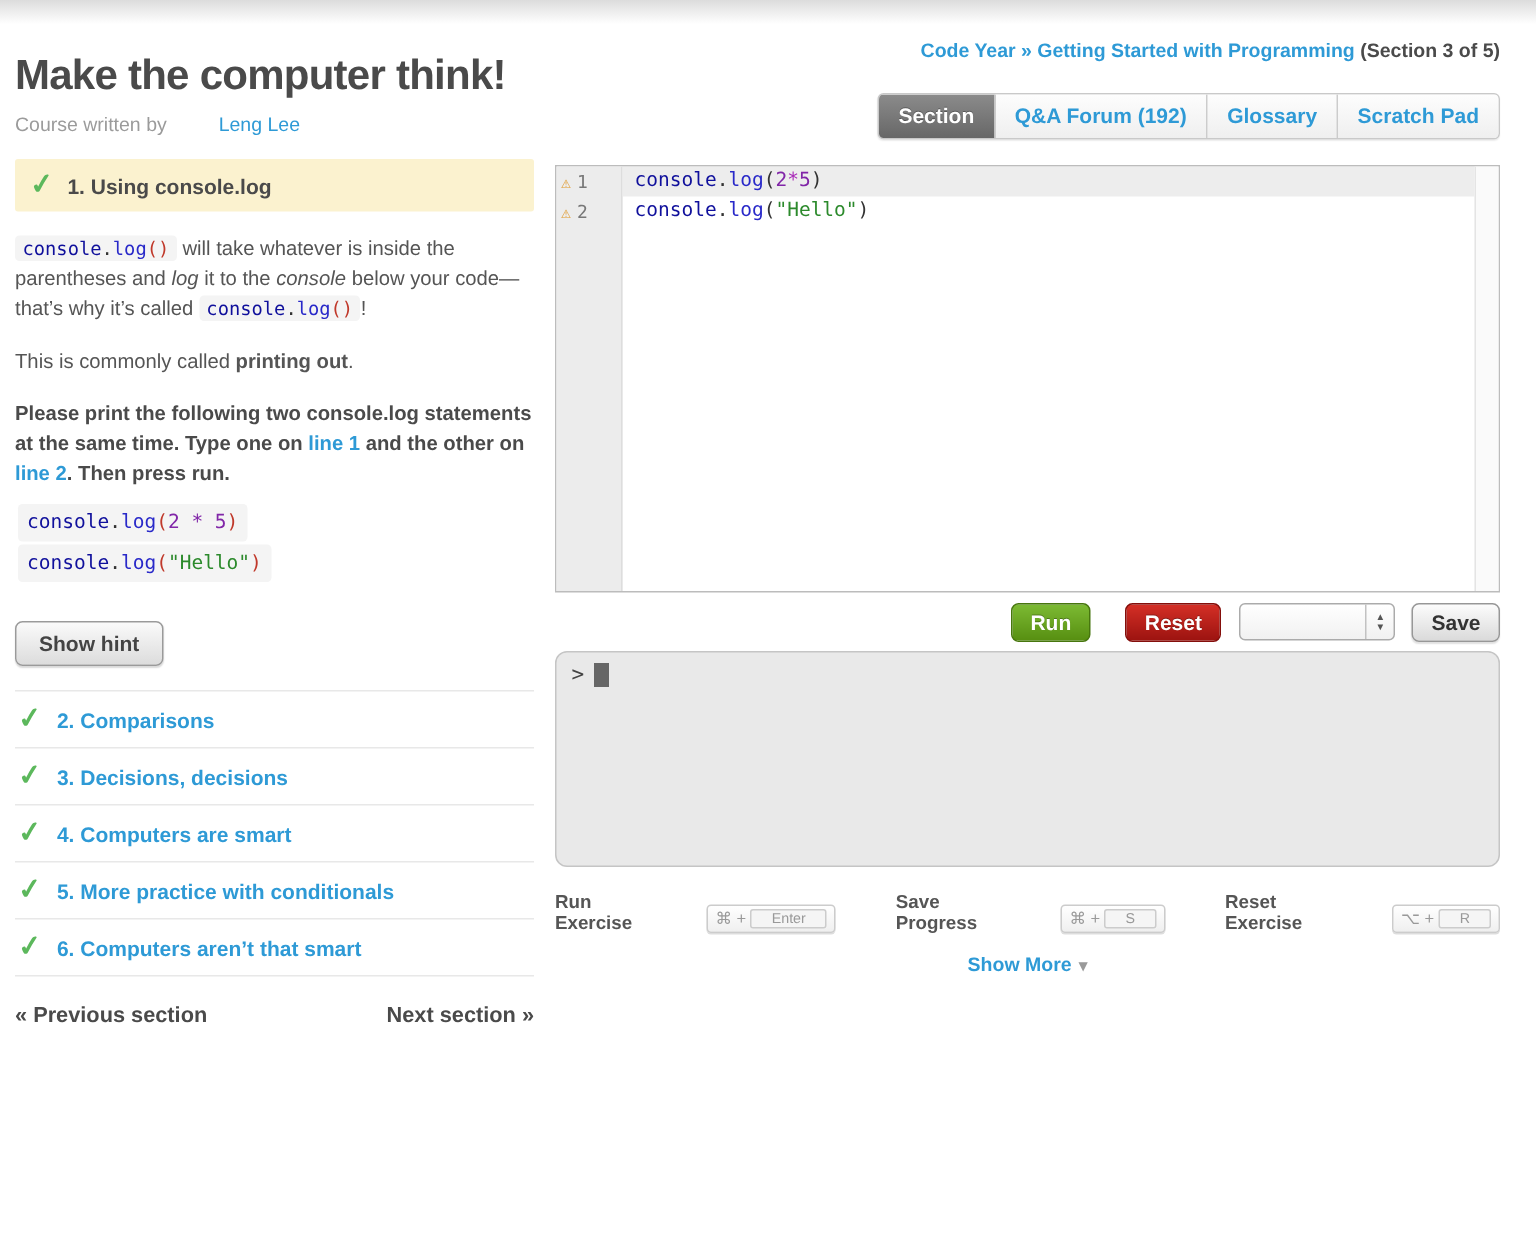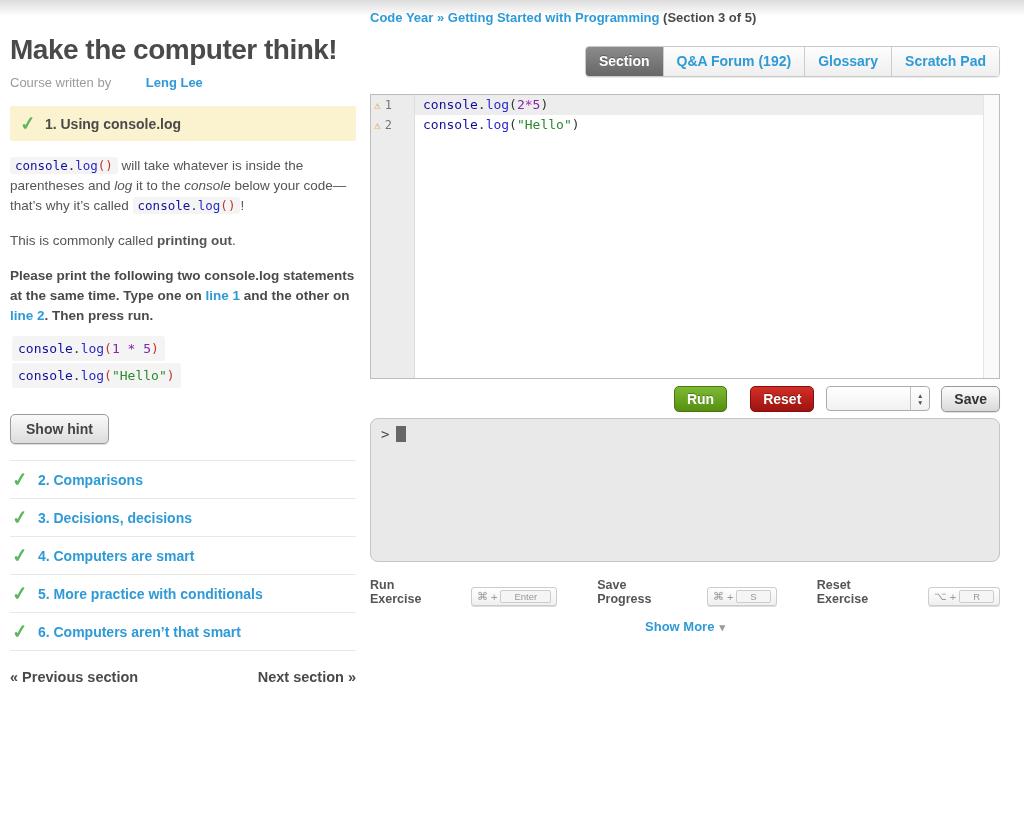--- a/index.html
+++ b/index.html
@@ -3,21 +3,21 @@
 <meta charset="utf-8">
 <style>
   * { margin:0; padding:0; box-sizing:border-box; }
   html,body { width:1024px; height:827px; background:#fff; font-family:"Liberation Sans",sans-serif; overflow:hidden; position:relative; }
   .top-fade { position:absolute; top:0; left:0; width:1024px; height:16px; background:linear-gradient(#dcdcdc,#ffffff); }
 
   
   .left-col { position:absolute; left:10px; top:34px; width:346px; }
   .page-title { font-size:28px; line-height:32px; font-weight:bold; color:#4a4a4a; letter-spacing:-0.5px; }
   .byline { margin-top:9px; font-size:13px; color:#9b9b9b; }
-  .byline a { color:#2e9ad6; font-weight:bold; text-decoration:none;padding-left:31px; }
+  .byline a { color:#2e9ad6; font-weight:normal; text-decoration:none;padding-left:31px; }
   .current-lesson { margin-top:16px; background:#fbf2cf; padding:8px 10px; display:flex; align-items:center; gap:9px; border-radius:2px; }
   .check { color:#5cb85c; font-weight:bold; font-size:19px; line-height:1; transform:rotate(-6deg); }
   .current-lesson .lesson-title { font-size:14px; font-weight:bold; color:#4a4a4a; }
   .para { margin-top:15px; font-size:13.5px; line-height:20px; color:#555; }
   .para.first { margin-top:17px; }
   code.inline, .codeline { font-family:"DejaVu Sans Mono",monospace; background:#f4f4f4; border-radius:3px; padding:1px 5px; font-size:12.5px; }
   .tok-obj { color:#10109c; }
   .tok-dot { color:#333; }
   .tok-method { color:#2929c9; }
   .tok-paren { color:#333; }
@@ -37,21 +37,21 @@
   .thumb.up { transform:rotate(-6deg); }
   .thumb.down { transform:translateY(-4px) rotate(8deg); }
   .lesson-list { margin-top:16px; border-top:1px solid #e8e8e8; }
   .lesson-item { display:flex; align-items:center; gap:10px; padding:9px 2px; border-bottom:1px solid #e8e8e8; cursor:pointer; }
   .lesson-item a { color:#2e9ad6; font-size:14px; font-weight:bold; text-decoration:none; }
   .section-nav { margin-top:18px; display:flex; justify-content:space-between; font-size:14.5px; font-weight:bold; color:#4a4a4a; }
   .section-nav span { cursor:pointer; }
 
   
   .right-col { position:absolute; left:370px; top:0; width:630px; }
-  .breadcrumb { margin-top:10px; text-align:left; font-size:13px; font-weight:bold; color:#4a4a4a; }
+  .breadcrumb { margin-top:26px; text-align:right; font-size:13px; font-weight:bold; color:#4a4a4a; }
   .breadcrumb a, .breadcrumb .sep { color:#2e9ad6; text-decoration:none; }
   .tab-bar { margin-top:21px; display:flex; justify-content:flex-end; }
   .tab-group { display:inline-flex; border:1px solid #c9c9c9; border-radius:4px; overflow:hidden; box-shadow:0 1px 1px rgba(0,0,0,.08); }
   .tab { padding:0 13px; line-height:29px; font-size:14px; font-weight:bold; color:#2e9ad6; background:linear-gradient(#fdfdfd,#efefef); border-left:1px solid #ccc; cursor:pointer; white-space:nowrap; }
   .tab:first-child { border-left:none; }
   .tab.active { background:linear-gradient(#8b8b8b,#676767); color:#fff; text-shadow:0 -1px 0 rgba(0,0,0,.3); }
 
   .editor { margin-top:17px; height:285px; border:1px solid #bcbcbc; display:flex; background:#fff; font-family:"DejaVu Sans Mono",monospace; font-size:13px; }
   .gutter { width:44px; background:#ececec; border-right:1px solid #ddd; color:#777; }
   .gutter-row { height:20px; display:flex; align-items:center; gap:4px; padding-left:3px; }
@@ -102,21 +102,21 @@
 
   <p class="para">
     <code class="inline"><span class="tok-obj">console</span><span class="tok-dot">.</span><span class="tok-method">log</span><span class="tok-paren-red">()</span></code><span> will take whatever is inside the parentheses and </span><i>log</i><span> it to the </span><i>console</i><span> below your code—that’s why it’s called </span><code class="inline"><span class="tok-obj">console</span><span class="tok-dot">.</span><span class="tok-method">log</span><span class="tok-paren-red">()</span></code><span>!</span>
   </p>
 
   <p class="para"><span>This is commonly called </span><b>printing out</b><span>.</span></p>
 
   <p class="instructions"><span>Please print the following two console.log statements at the same time. Type one on </span><a href="#">line 1</a><span> and the other on </span><a href="#">line 2</a><span>. Then press run.</span></p>
 
   <div class="code-sample">
-    <div><span class="codeline"><span class="tok-obj">console</span><span class="tok-dot">.</span><span class="tok-method">log</span><span class="tok-paren-red">(</span><span class="tok-num">1 * 5</span><span class="tok-paren-red">)</span></span></div>
+    <div><span class="codeline"><span class="tok-obj">console</span><span class="tok-dot">.</span><span class="tok-method">log</span><span class="tok-paren-red">(</span><span class="tok-num">2 * 5</span><span class="tok-paren-red">)</span></span></div>
     <div><span class="codeline"><span class="tok-obj">console</span><span class="tok-dot">.</span><span class="tok-method">log</span><span class="tok-paren-red">(</span><span class="tok-str">"Hello"</span><span class="tok-paren-red">)</span></span></div>
   </div>
 
   <button class="show-hint">Show hint</button>
 
 
   <div class="lesson-list">
     <div class="lesson-item">
       <span class="check">✓</span>
       <a href="#">2. Comparisons</a>

